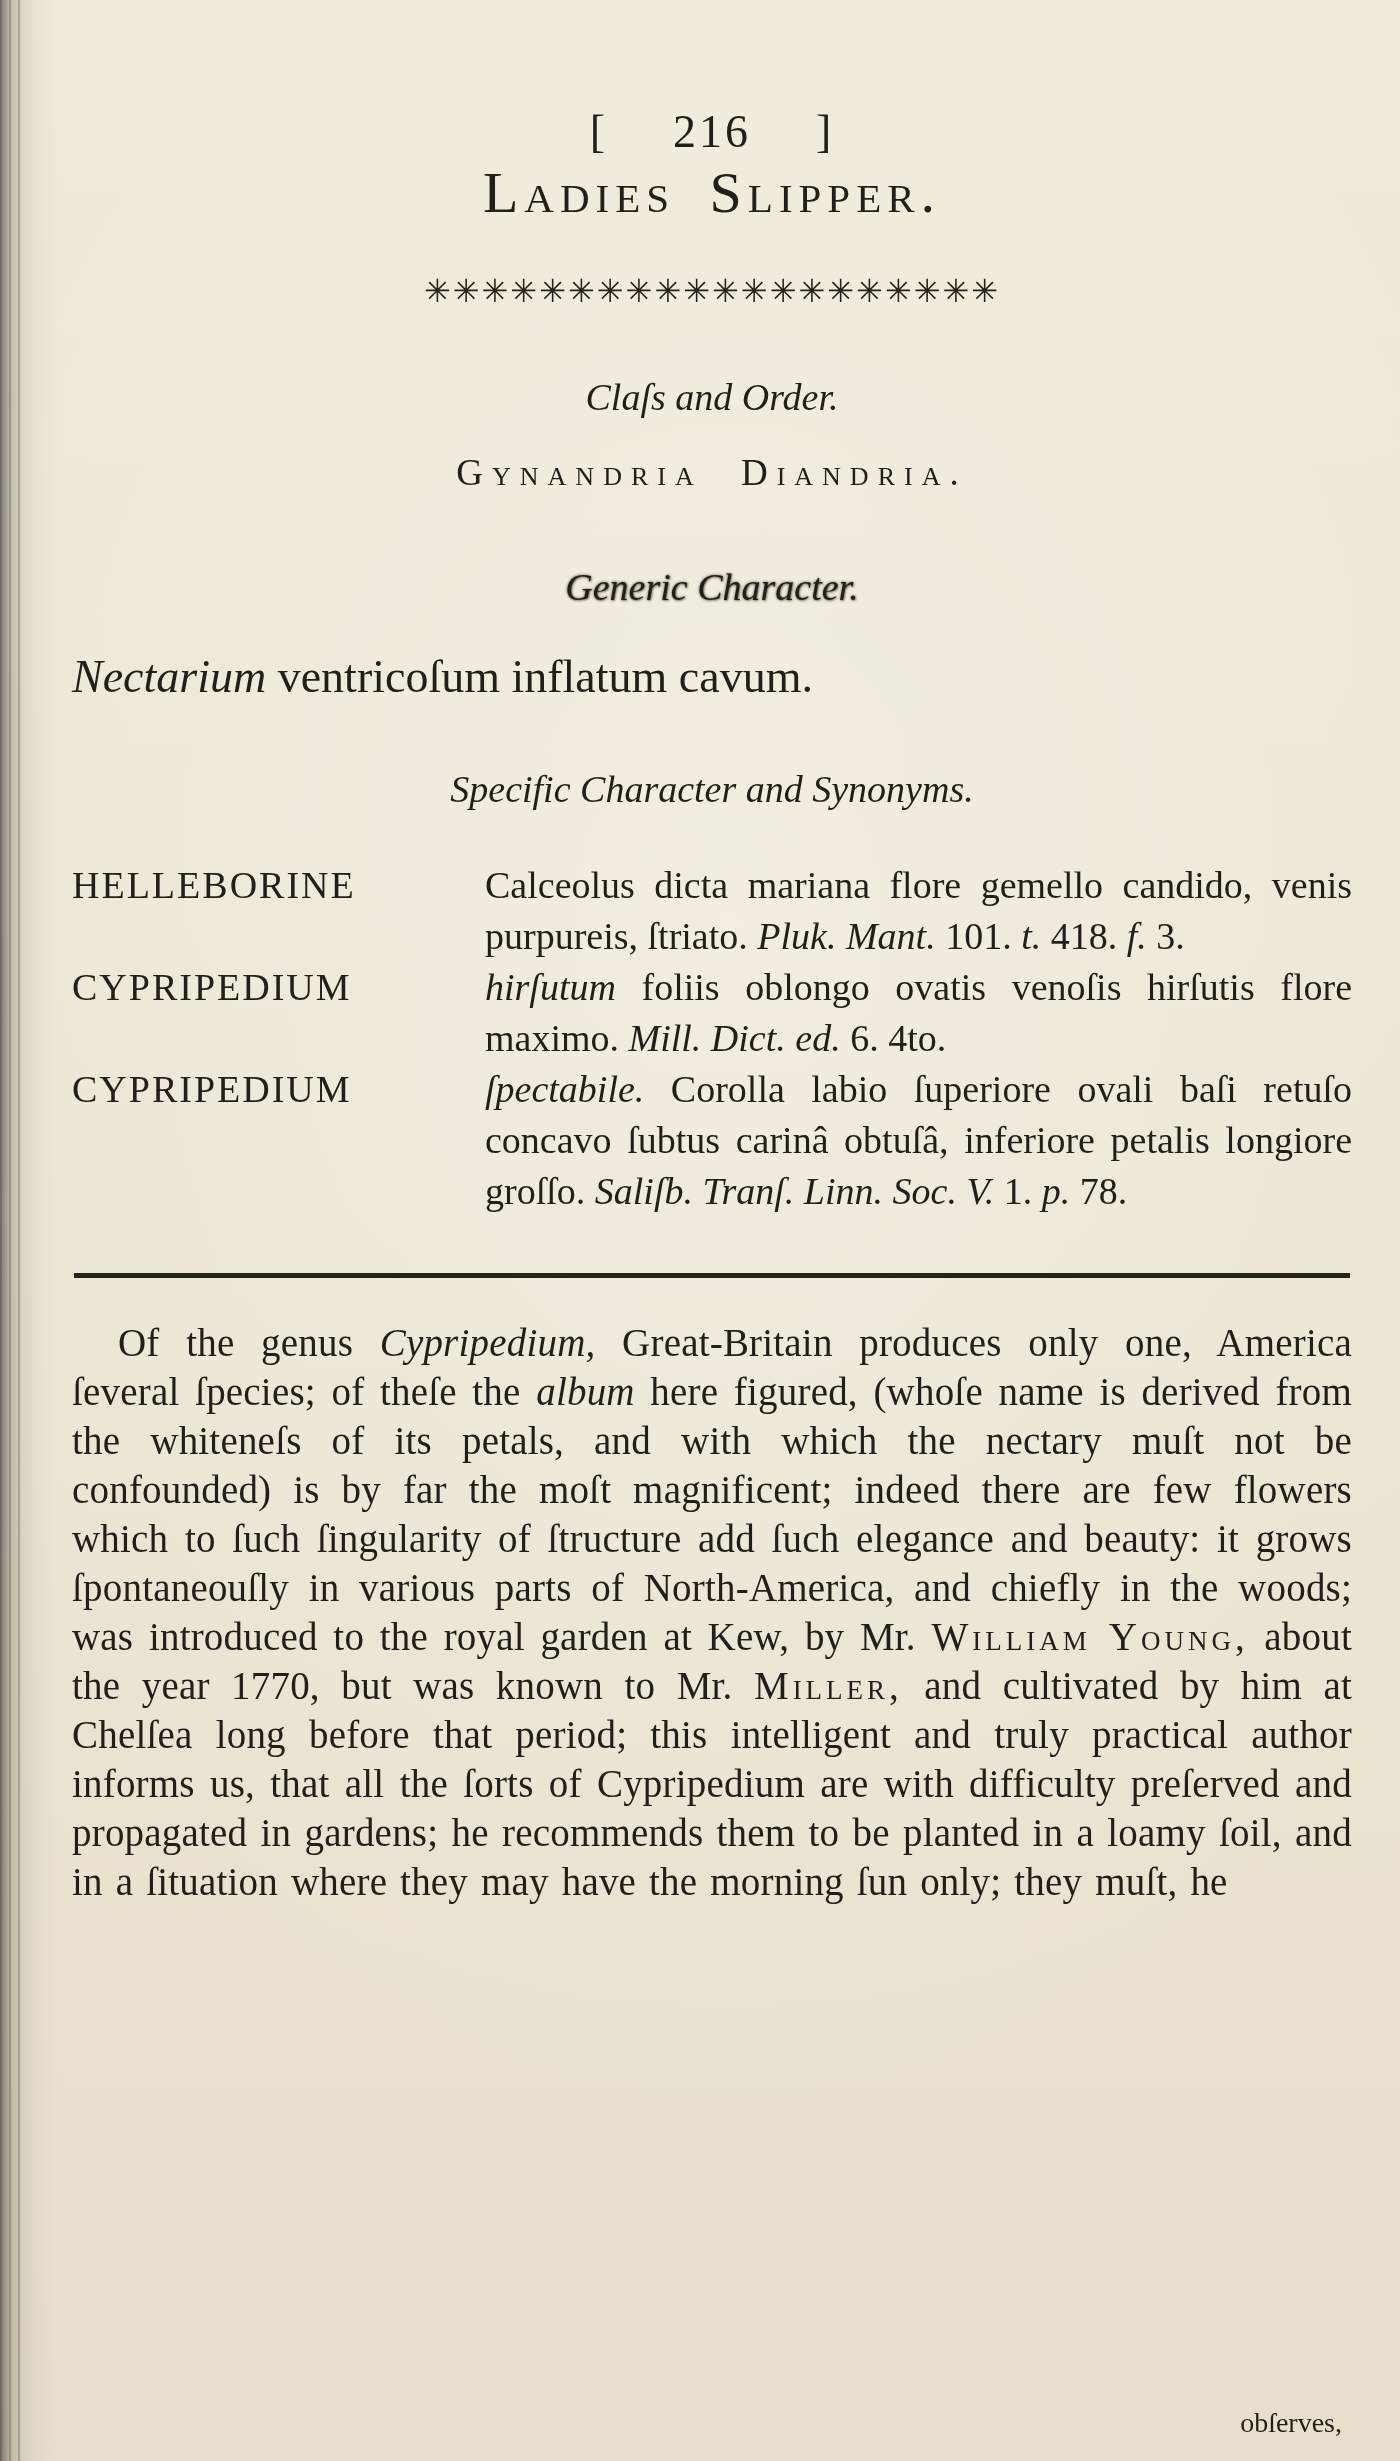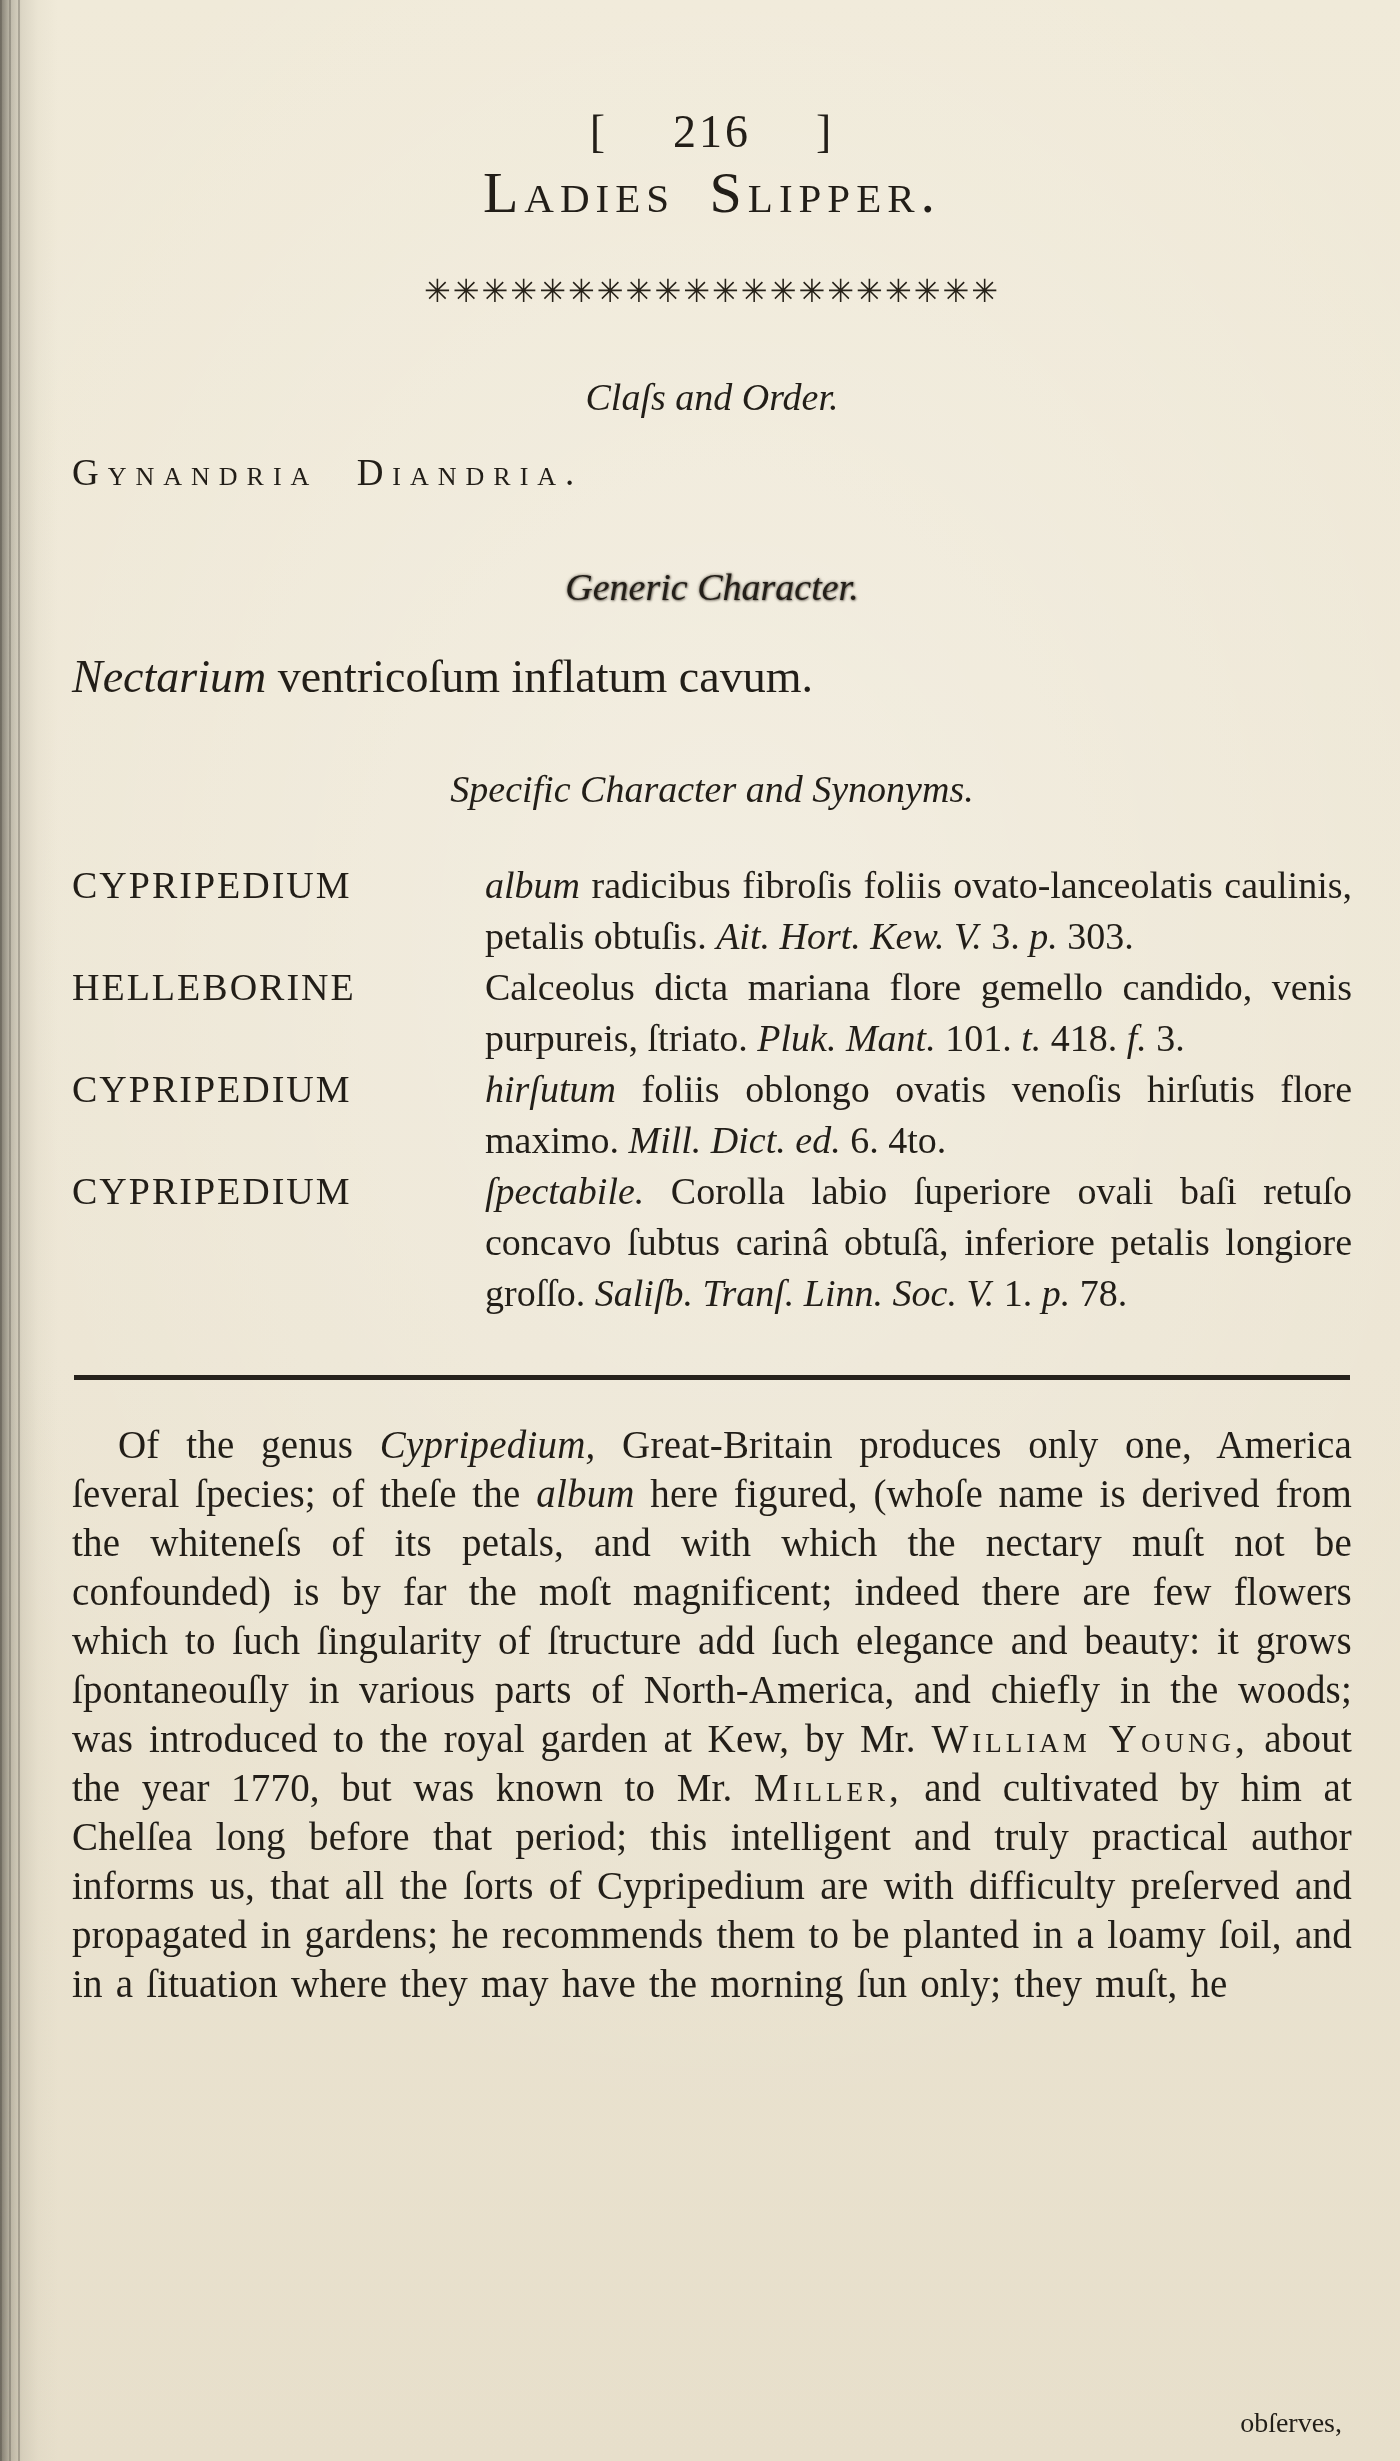--- a/index.html
+++ b/index.html
@@ -43,21 +43,21 @@
   }
   .ornament {
     text-align:center; margin-top:40px;
     font-family:"DejaVu Sans",sans-serif;
     font-size:32px; line-height:46px; letter-spacing:2px;
     color:#262118;
   }
   .h-italic { text-align:center; font-style:italic; font-size:38px; line-height:50px; }
   .class-order { margin-top:58px; }
   .gyn {
-    text-align:left; margin-top:26px;
+    text-align:center; margin-top:26px;
     font-variant-caps:small-caps;
     font-size:37px; line-height:50px; letter-spacing:9px; word-spacing:20px;
   }
   .generic { margin-top:64px; }
   .smudge { text-shadow:0 0 3px rgba(45,38,28,0.75), 1px 1px 2px rgba(45,38,28,0.35); }
   .nectarium { margin-top:40px; font-size:46px; line-height:50px; }
   .specific { margin-top:62px; }
   .synonyms { margin-top:46px; font-size:38px; line-height:51px; text-align:justify; }
   .syn-entry { padding-left:413px; text-indent:-413px; }
   .syn-label { display:inline-block; width:413px; text-indent:0; letter-spacing:2px; }
@@ -88,21 +88,20 @@
 
   <div class="h-italic class-order">Claſs and Order.</div>
   <div class="gyn">Gynandria Diandria.</div>
 
   <div class="h-italic generic smudge">Generic Character.</div>
   <div class="nectarium"><span class="it">Nectarium</span><span> ventricoſum inflatum cavum.</span></div>
 
   <div class="h-italic specific">Specific Character and Synonyms.</div>
 
   <div class="synonyms">
-    <div class="syn-entry"><span class="syn-label">CYPRIPEDIUM</span><span class="syn-body"><span class="it">album</span><span> radicibus fibroſis foliis ovato-lanceolatis caulinis, petalis obtuſis. </span><span class="it">Ait. Hort. Kew. V.</span><span> 3. </span><span class="it">p.</span><span> 303.</span></span></div>
     <div class="syn-entry"><span class="syn-label">HELLEBORINE</span><span class="syn-body"><span>Calceolus dicta mariana flore gemello candido, venis purpureis, ſtriato. </span><span class="it">Pluk. Mant.</span><span> 101. </span><span class="it">t.</span><span> 418. </span><span class="it">f.</span><span> 3.</span></span></div>
     <div class="syn-entry"><span class="syn-label">CYPRIPEDIUM</span><span class="syn-body"><span class="it">hirſutum</span><span> foliis oblongo ovatis venoſis hirſutis flore maximo. </span><span class="it">Mill. Dict. ed.</span><span> 6. 4to.</span></span></div>
     <div class="syn-entry"><span class="syn-label">CYPRIPEDIUM</span><span class="syn-body"><span class="it">ſpectabile.</span><span> Corolla labio ſuperiore ovali baſi retuſo concavo ſubtus carinâ obtuſâ, inferiore petalis longiore groſſo. </span><span class="it">Saliſb. Tranſ. Linn. Soc. V.</span><span> 1. </span><span class="it">p.</span><span> 78.</span></span></div>
   </div>
 
   <div class="rule"></div>
 
   <p class="bodytext"><span>Of the genus </span><span class="it">Cypripedium,</span><span> Great-Britain produces only one, America ſeveral ſpecies; of theſe the </span><span class="it">album</span><span> here figured, (whoſe name is derived from the whiteneſs of its petals, and with which the nectary muſt not be confounded) is by far the moſt magnificent; indeed there are few flowers which to ſuch ſingularity of ſtructure add ſuch elegance and beauty: it grows ſpontaneouſly in various parts of North-America, and chiefly in the woods; was introduced to the royal garden at Kew, by Mr. </span><span class="sc">William Young,</span><span> about the year 1770, but was known to Mr. </span><span class="sc">Miller,</span><span> and cultivated by him at Chelſea long before that period; this intelligent and truly practical author informs us, that all the ſorts of Cypripedium are with difficulty preſerved and propagated in gardens; he recommends them to be planted in a loamy ſoil, and in a ſituation where they may have the morning ſun only; they muſt, he</span></p>
 
   <div class="catchword">obſerves,</div>

